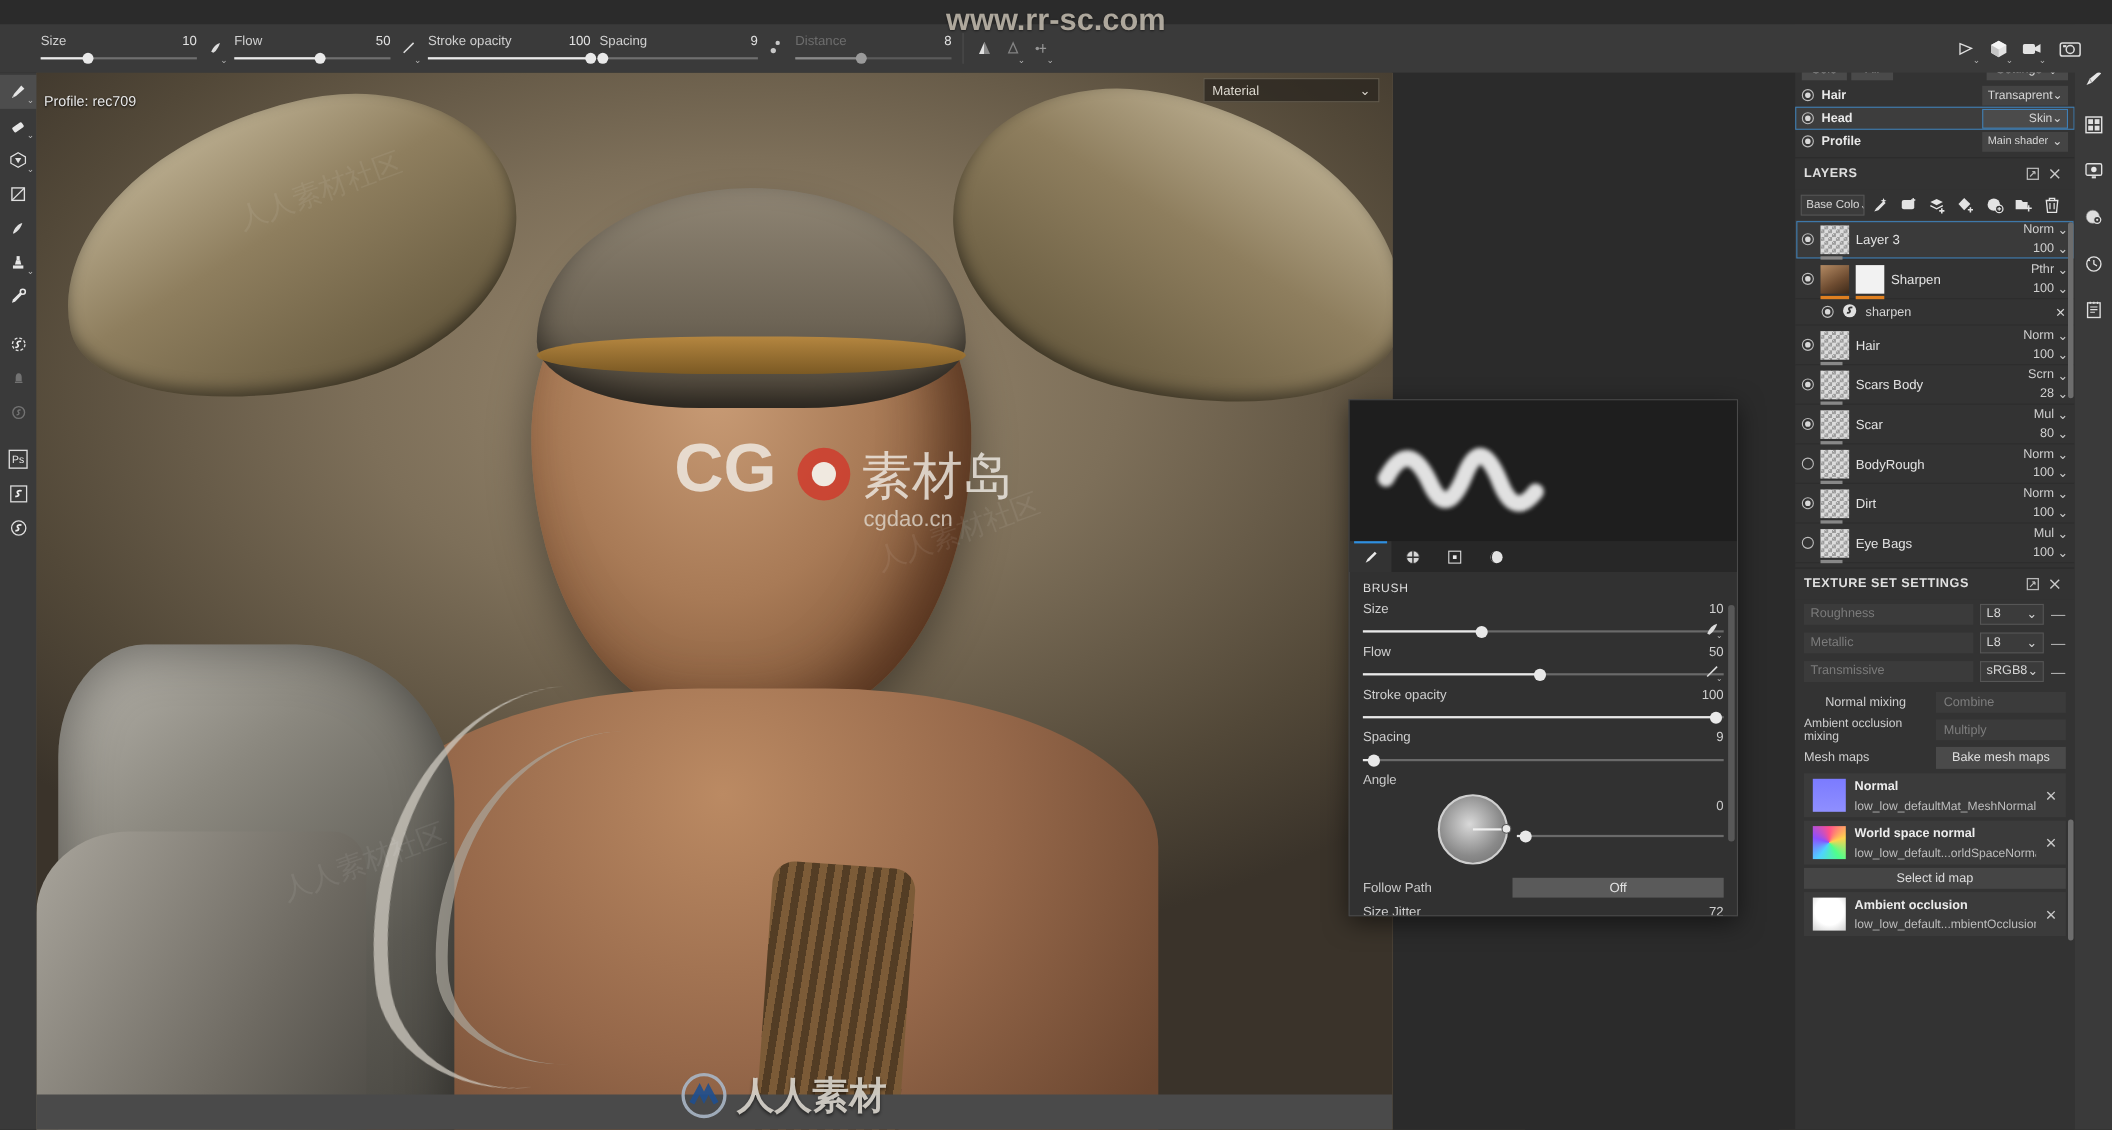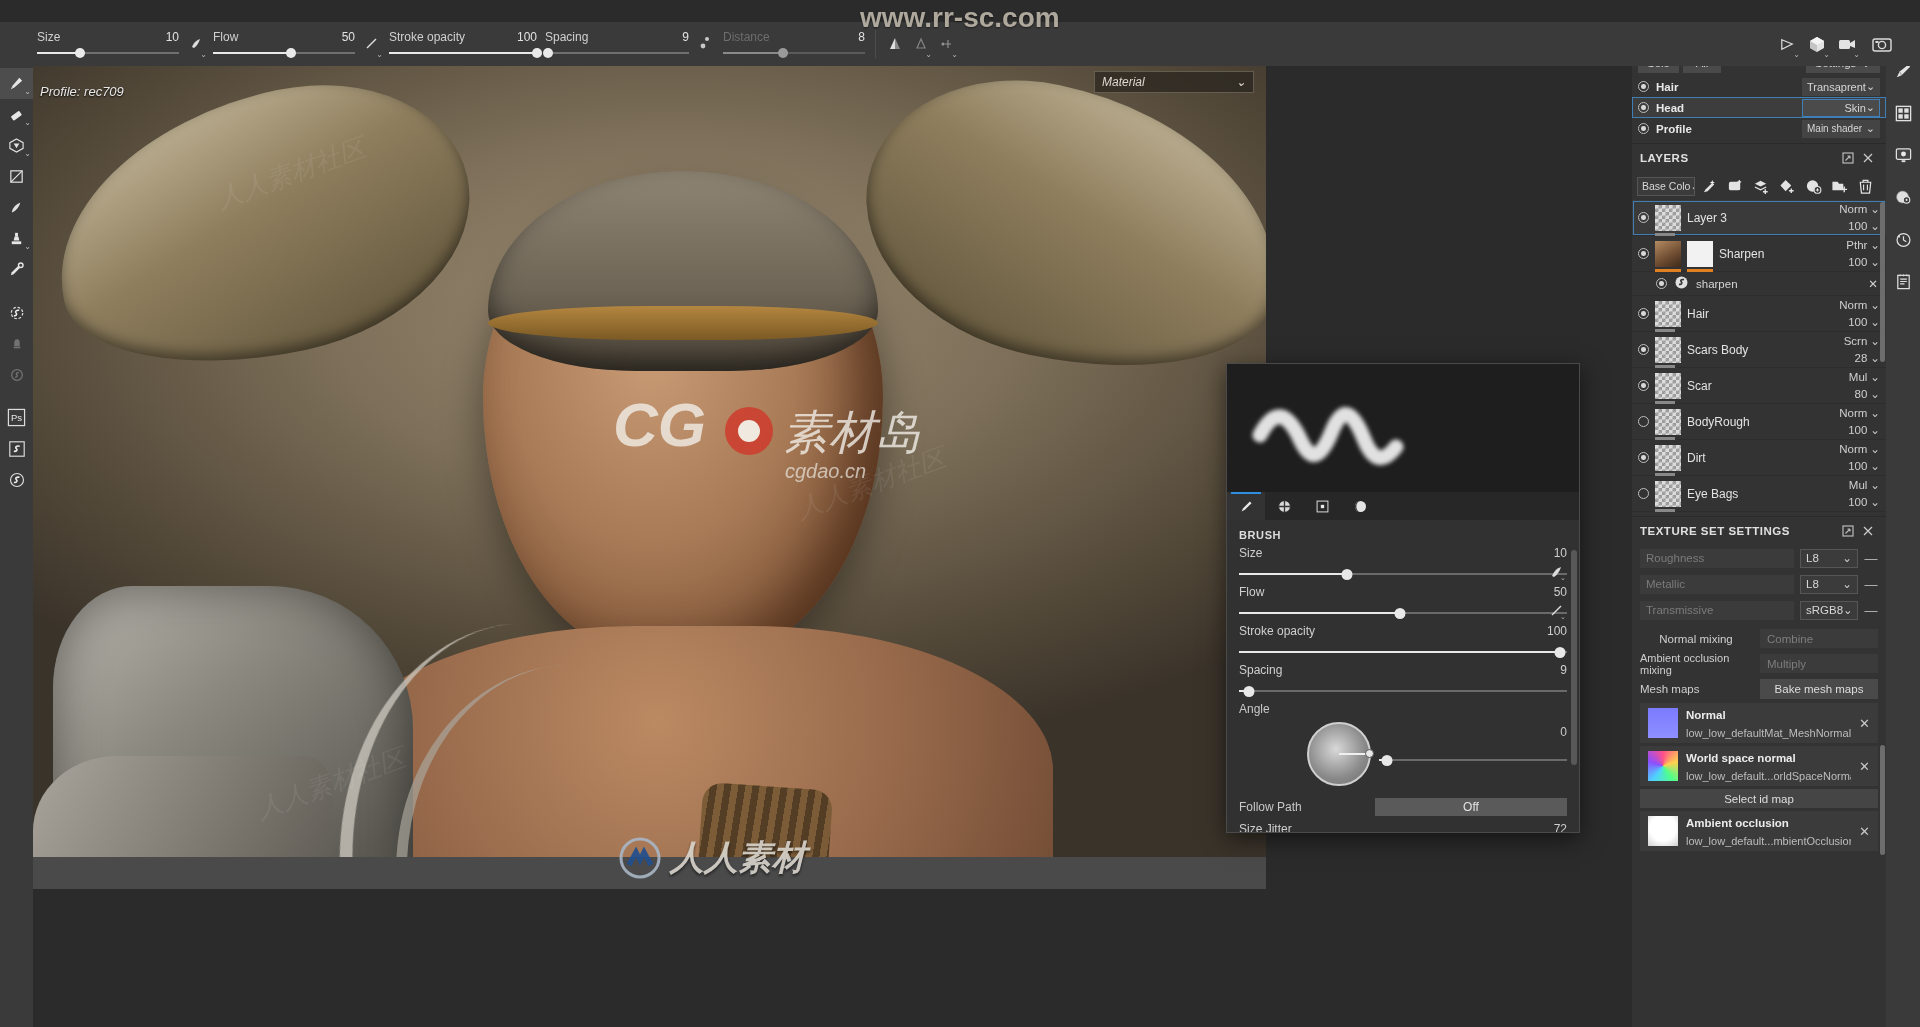--- a/index.html
+++ b/index.html
@@ -47,22 +47,22 @@
   .lt .cr{ position:absolute; right:2px; bottom:3px; font-size:8px; color:#bdbdbd; }
   .lt.dim svg{ opacity:.35; }
   .lt-gap{ height:12px; }
 
   
   .rightrail{ position:absolute; right:0; top:22px; width:34px; bottom:0;
     background:#3a3a3a; z-index:28; padding-top:28px;}
   .rr{ width:34px; height:42px; display:flex; align-items:center; justify-content:center;}
 
   
-  .viewport{ position:absolute; left:33px; top:66px; width:1233px; height:823px;
-    overflow:hidden; background:#6a5c47;font-style:italic; }
+  .viewport{ position:absolute; left:33px; top:66px; width:1233px; height:961px;
+    overflow:hidden; background:#6a5c47; }
   .vp-bg{ position:absolute; inset:0;
     background:
       radial-gradient(ellipse 70% 55% at 52% 30%, #9d8c72 0%, #7d6f59 40%, #524838 78%, #3a332a 100%);
   }
   .vp-profile{ position:absolute; left:7px; top:18px; font-size:13px;
     color:#e8e8e8; text-shadow:0 1px 2px #000; z-index:5;}
   .vp-matsel{ position:absolute; right:12px; top:5px; width:160px; height:22px;
     background:rgba(40,36,30,.72); border:1px solid rgba(150,140,120,.5);
     display:flex; align-items:center; justify-content:space-between;
     padding:0 7px; font-size:12px; color:#ddd9d0; z-index:6;}
@@ -117,21 +117,21 @@
   .bp-preview{ position:relative; height:128px; background:#1e1e1e; display:flex; }
   .bp-stroke{ flex:1; display:flex; align-items:center; justify-content:center;}
   .bp-ball{ width:118px; height:118px; margin:5px 12px 5px 0; border-radius:50%;
     background:radial-gradient(circle at 38% 30%, #e0bfa5 0%, #cfa display 30%, #c39e84 45%, #a9795c 85%, #8b5f45 100%);}
   .bp-tabs{ height:28px; background:#272727; display:flex; align-items:center; }
   .bp-tab{ width:38px; height:28px; display:flex; align-items:center; justify-content:center;
     position:relative;}
   .bp-tab.act{ background:#333; }
   .bp-tab.act:before{ content:""; position:absolute; top:0; left:4px; right:4px; height:2px;
     background:#2e8fe0;}
-  .bp-title{ font-size:11px; font-weight:bold; letter-spacing:.6px; color:#dcdcdc;
+  .bp-title{ font-size:11px; font-weight:normal; letter-spacing:.6px; color:#dcdcdc;
     padding:9px 12px 5px 12px;}
   .bp-body{ flex:1; position:relative; overflow:hidden; padding:0 12px;}
   .bp-row{ margin-bottom:4px; }
   .bp-rowtop{ display:flex; justify-content:space-between; align-items:baseline;
     font-size:12px; color:#cfcfcf; height:20px;}
   .bp-slider{ position:relative; height:14px; margin-top:1px; }
   .bp-track{ position:absolute; top:6px; left:0; right:0; height:2px; background:#6a6a6a;}
   .bp-fill{ position:absolute; top:6px; left:0; height:2px; background:#e8e8e8;}
   .bp-knob{ position:absolute; top:2px; width:11px; height:11px; border-radius:50%;
     background:#e8e8e8; transform:translateX(-5.5px);}

